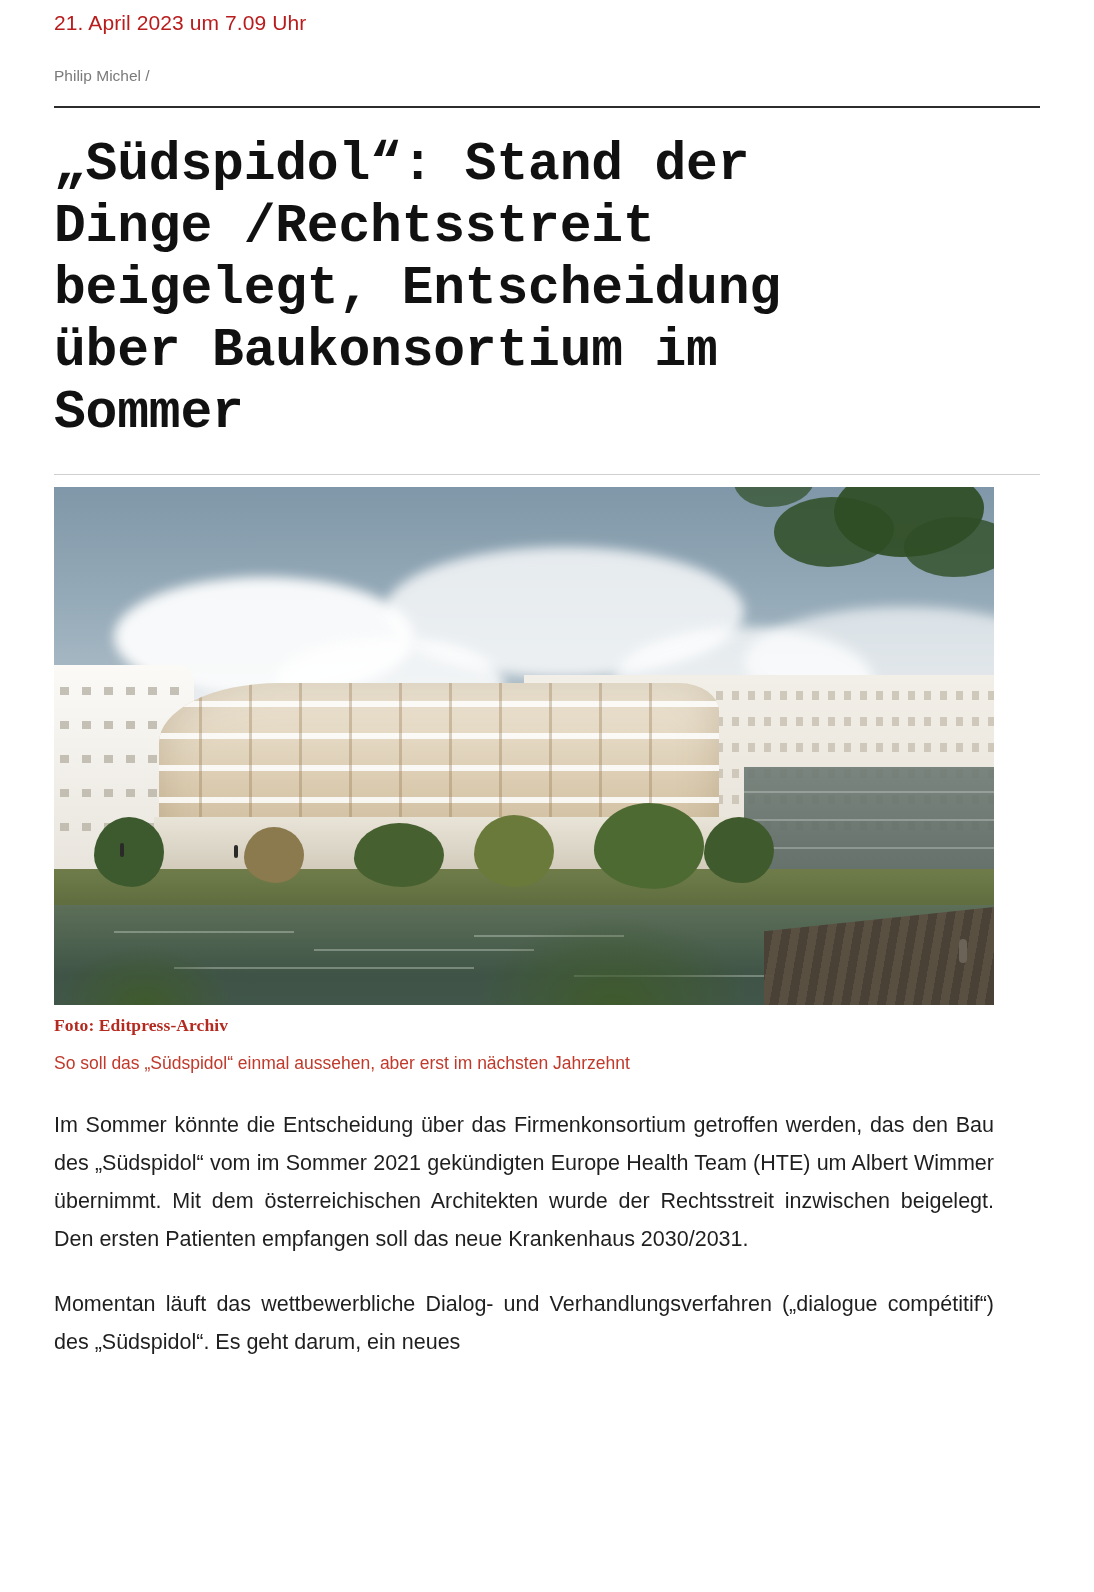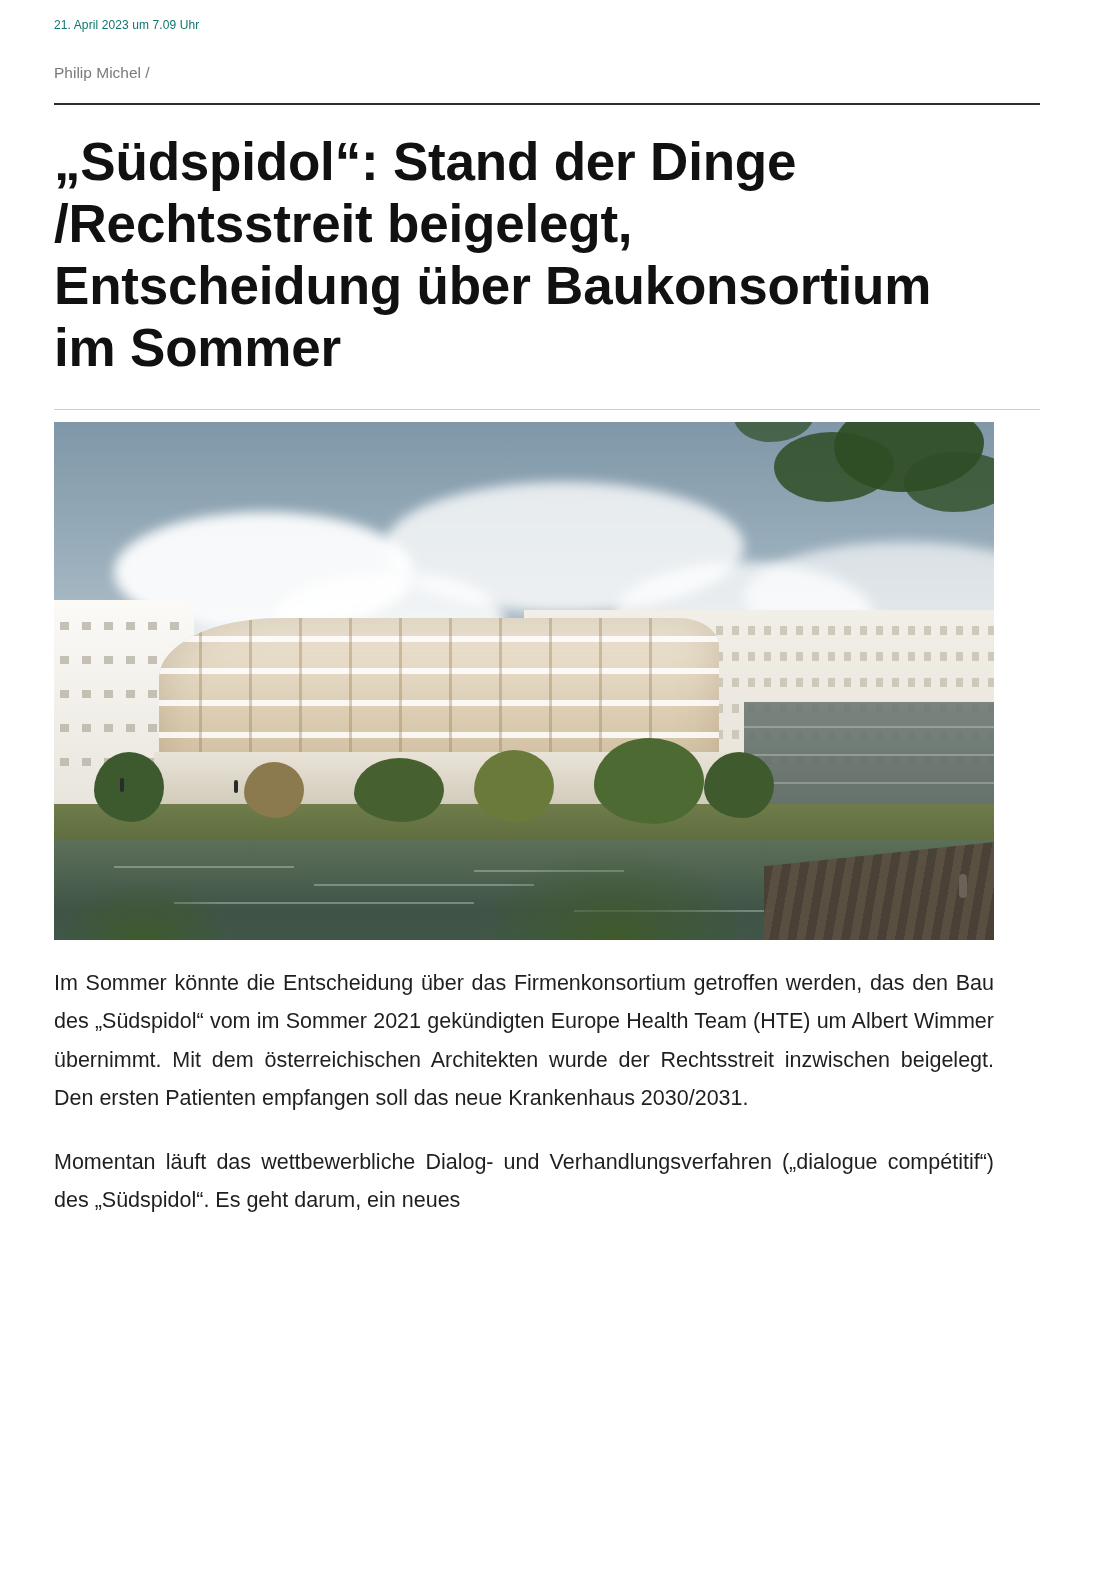--- a/index.html
+++ b/index.html
@@ -28,40 +28,40 @@
     font-size: 25px;
     letter-spacing: 0.5px;
     color: #1a1a1a;
     font-weight: 400;
   }
   .kicker .brand { font-weight: 400; }
   .kicker .sep { font-weight: 700; }
   .kicker .section { font-weight: 700; letter-spacing: 0.8px; }
 
   .timestamp {
-    margin-top: 18px;
-    font-size: 12px;
-    color: #0f766e;
+    margin-top: 11px;
+    font-size: 21px;
+    color: #b91c1c;
     letter-spacing: 0.1px;
   }
   .byline {
     margin-top: 32px;
     font-size: 15.5px;
     color: #7a7a7a;
   }
 
   .rule-top {
     margin-top: 21px;
     border-top: 2px solid #2c2c2c;
     height: 0;
   }
 
   
   h1.headline {
-    font-family: Liberation Sans, sans-serif;
+    font-family: Liberation Mono, monospace;
     font-weight: 700;
     font-size: 53px;
     line-height: 1.17;
     color: #111111;
     margin: 26px 0 0 0;
     letter-spacing: -0.2px;
     max-width: 880px;
   }
 
   .rule-under-headline {
@@ -218,21 +218,21 @@
     letter-spacing: .1px;
   }
   figcaption .caption {
     margin-top: 16px;
     font-size: 17.5px;
     color: #c0392b;
     line-height: 1.35;
   }
 
   
-  .body-text { margin-top: 24px; max-width: 940px; }
+  .body-text { margin-top: 30px; max-width: 940px; }
   .body-text p {
     margin: 0 0 26px 0;
     font-size: 21.5px;
     line-height: 1.78;
     color: #1f1f1f;
     text-align: justify;
     text-justify: inter-word;
   }
 </style>
 </head>
@@ -332,20 +332,24 @@
 
       <div class="reeds" style="left:420px;width:280px;"></div>
       <div class="reeds" style="left:0px;width:180px;height:60px;"></div>
 
       <div class="boardwalk"></div>
       <div class="person" style="left:66px;top:356px;width:4px;height:14px;"></div>
       <div class="person" style="left:180px;top:358px;width:4px;height:13px;"></div>
       <div class="person" style="left:905px;top:452px;width:8px;height:24px;background:#6b6258;border-radius:4px;"></div>
     </div>
 
+    <figcaption>
+      <div class="credit">Foto: Editpress-Archiv</div>
+      <div class="caption">So soll das „Südspidol“ einmal aussehen, aber erst im nächsten Jahrzehnt</div>
+    </figcaption>
   </figure>
 
   <div class="body-text">
     <p>Im Sommer könnte die Entscheidung über das Firmenkonsortium getroffen werden, das den Bau des „Südspidol“ vom im Sommer 2021 gekündigten Europe Health Team (HTE) um Albert Wimmer übernimmt. Mit dem österreichischen Architekten wurde der Rechtsstreit inzwischen beigelegt. Den ersten Patienten empfangen soll das neue Krankenhaus 2030/2031.</p>
     <p>Momentan läuft das wettbewerbliche Dialog- und Verhandlungsverfahren („dialogue compétitif“) des „Südspidol“. Es geht darum, ein neues</p>
   </div>
 
 </div>
 
 </body></html>

